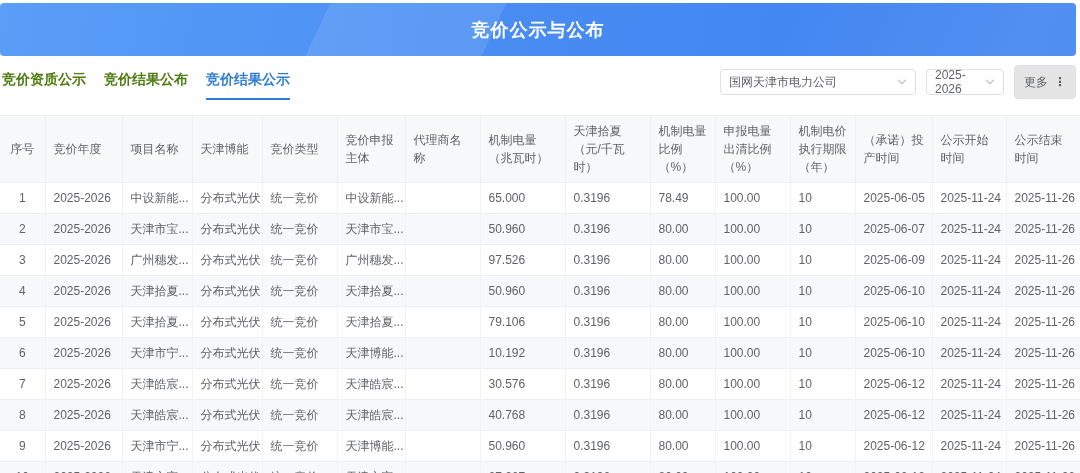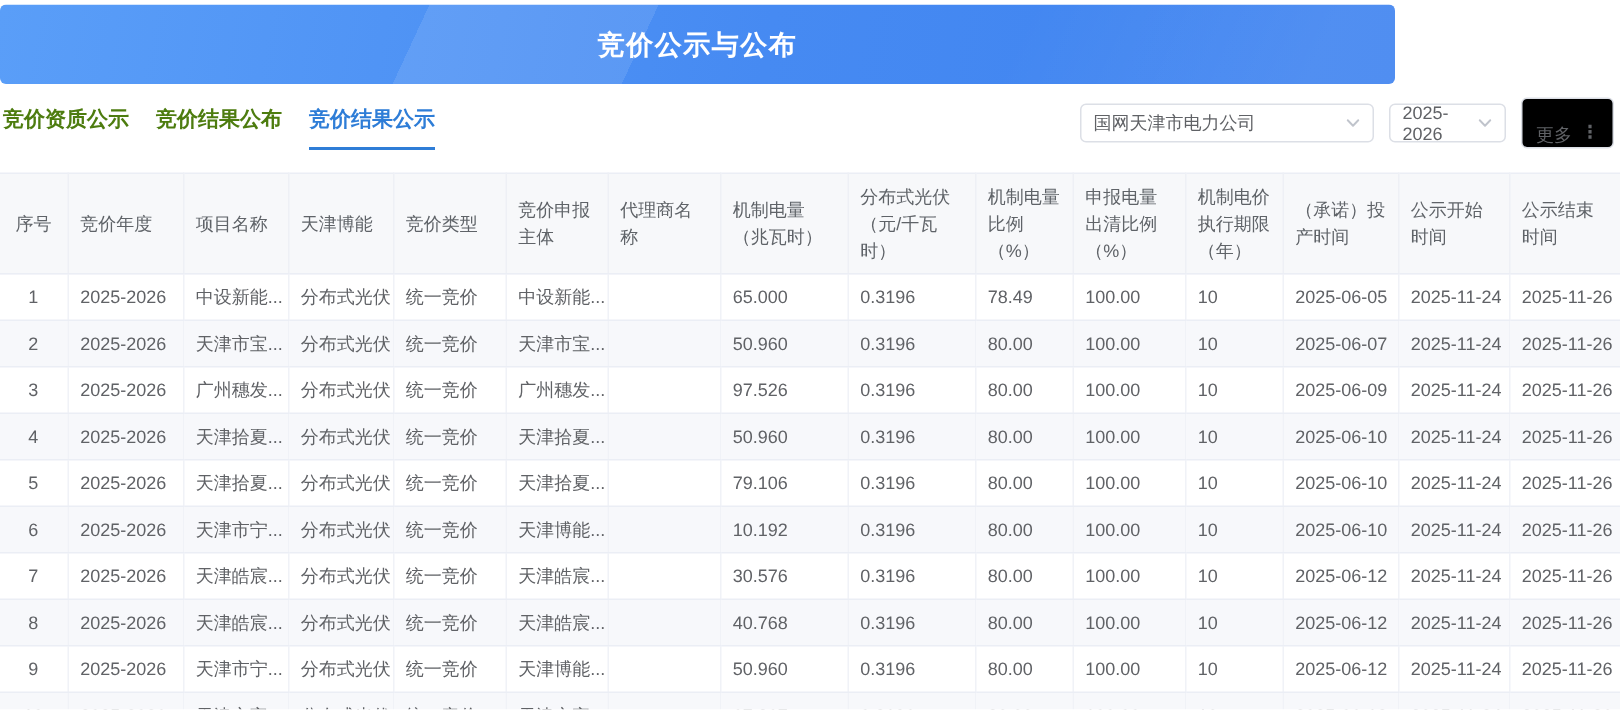--- a/index.html
+++ b/index.html
@@ -1,21 +1,21 @@
 <!DOCTYPE html>
 <html><head>
 <meta charset="utf-8">
 <style>
   html,body{margin:0;padding:0;background:#fff;}
   body{font-family:"Liberation Sans","DejaVu Sans",sans-serif;color:#606266;}
   .page{position:relative;width:1080px;height:473px;background:#fff;overflow:hidden;}
 
   
   .banner{
-    position:absolute;left:0;top:3px;width:930px;height:53px;
+    position:absolute;left:0;top:3px;width:1076px;height:53px;
     border-radius:4px;
     background:
       linear-gradient(115deg, rgba(255,255,255,0) 30%, rgba(255,255,255,0.10) 30%, rgba(255,255,255,0.10) 46%, rgba(255,255,255,0) 46%),
       linear-gradient(295deg, rgba(255,255,255,0.09) 6%, rgba(255,255,255,0) 28%),
       linear-gradient(100deg, #5a9ef8 0%, #468af2 55%, #3f83f0 100%);
     display:flex;align-items:center;justify-content:center;
   }
   .banner-title{color:#ffffff;font-size:18px;font-weight:bold;letter-spacing:1px;}
 
   
@@ -32,22 +32,22 @@
   .controls{margin-left:auto;display:flex;align-items:center;gap:10px;padding-right:4px;}
   .select-box{
     height:26px;border:1px solid #dcdfe6;border-radius:4px;background:#fff;
     display:flex;align-items:center;justify-content:space-between;
     font-size:12px;color:#606266;padding:0 8px;box-sizing:border-box;cursor:pointer;
   }
   .select-company{width:196px;}
   .select-year{width:78px;}
   .chevron{flex:0 0 auto;margin-left:6px;display:block;}
   .more-btn{
-    height:26px;border:1px solid #dcdfe6;border-radius:4px;background:#000000;
-    display:flex;align-items:flex-start;gap:6px;font-size:12px;color:#606266;
+    height:26px;border:1px solid #dcdfe6;border-radius:4px;background:#e5e5e5;
+    display:flex;align-items:center;gap:6px;font-size:12px;color:#606266;
     padding:16px 9px;box-sizing:border-box;cursor:pointer;
   }
   .dots-icon{font-size:12px;color:#606266;line-height:1;font-weight:bold;}
 
   
   .table-wrap{position:absolute;left:0;top:115px;width:1080px;}
   table{border-collapse:collapse;table-layout:fixed;width:1080px;font-size:12px;}
   thead th{
     background:#f7f8fa;color:#5f6368;font-weight:normal;text-align:left;
     border-top:1px solid #ebeef5;border-bottom:1px solid #ebeef5;border-right:1px solid #eef0f5;
@@ -121,21 +121,21 @@
       <thead>
         <tr>
             <th class="center">序号</th>
             <th>竞价年度</th>
             <th>项目名称</th>
             <th>天津博能</th>
             <th>竞价类型</th>
             <th>竞价申报主体</th>
             <th>代理商名称</th>
             <th>机制电量（兆瓦时）</th>
-            <th>分布式光伏（元/千瓦时）</th>
+            <th>天津拾夏（元/千瓦时）</th>
             <th>机制电量比例（%）</th>
             <th>申报电量出清比例（%）</th>
             <th>机制电价执行期限（年）</th>
             <th>（承诺）投产时间</th>
             <th>公示开始时间</th>
             <th>公示结束时间</th>
           </tr>
       </thead>
       <tbody>
           <tr>

